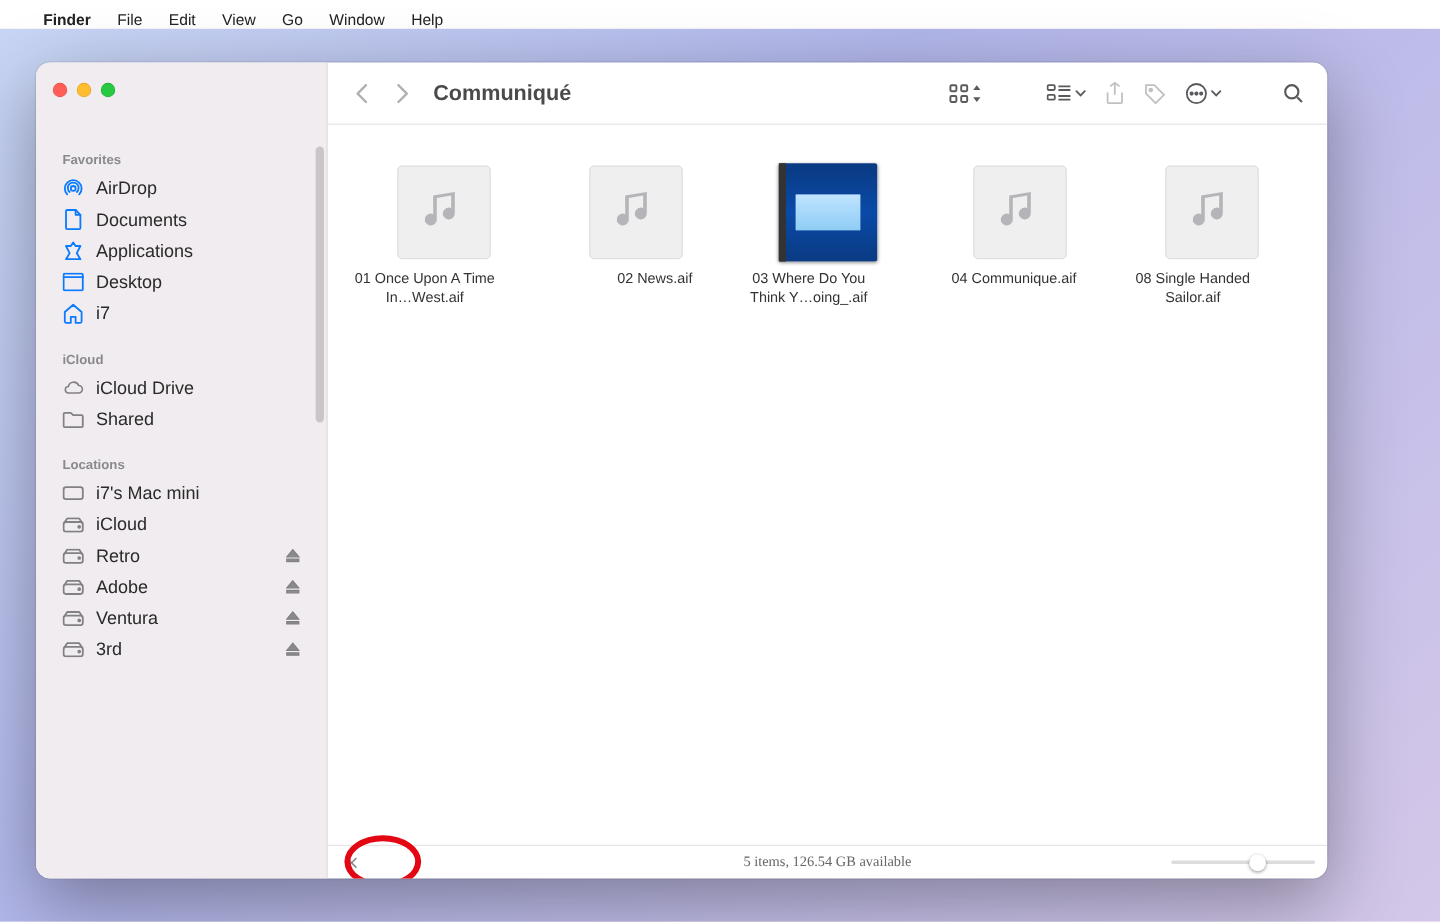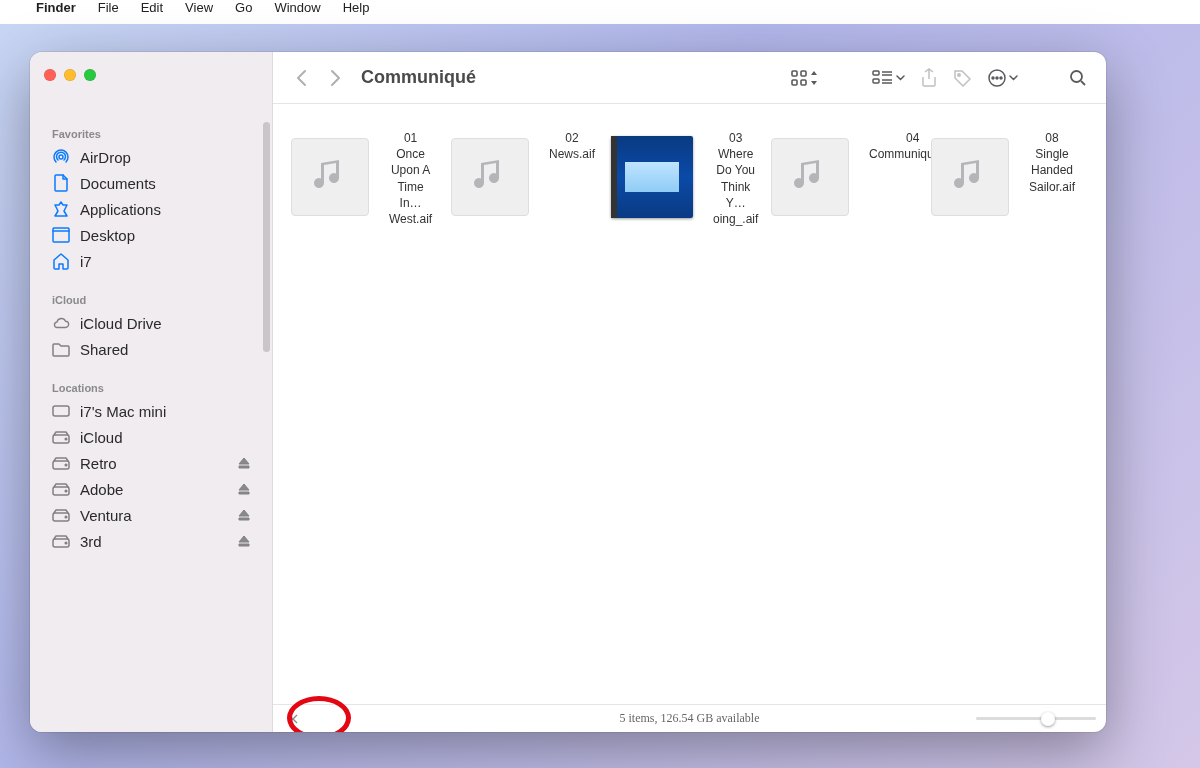--- a/index.html
+++ b/index.html
@@ -1,19 +1,19 @@
 <!DOCTYPE html>
 <html><head>
 <meta charset="utf-8">
 <style>
   * { box-sizing: border-box; margin:0; padding:0; font-family: -apple-system, "Helvetica Neue", Arial, sans-serif; }
   body { width:1200px; height:768px; background:linear-gradient(135deg,#c9d7f5 0%, #b1b6ea 40%, #d4c7e8 100%); overflow:hidden; font-size:13px; color:#333; }
 
   
-  .menubar { height:24px; display:flex; align-items:flex-start; padding:0 14px; background:#fff; gap:22px; font-size:13px; color:#222;}
+  .menubar { height:24px; display:flex; align-items:flex-end; padding:0 14px; background:#fff; gap:22px; font-size:13px; color:#222;}
   .menubar .apple { font-size:14px;}
   .menubar .app { font-weight:600;}
   .menubar span { cursor:default; }
 
   
   .window { position:absolute; left:30px; top:52px; width:1076px; height:680px; background:#fff; border-radius:12px; box-shadow:0 20px 60px rgba(0,0,0,0.35),0 0 0 1px rgba(0,0,0,0.08); display:flex; flex-direction:column; overflow:hidden;}
   .win-body { flex:1; display:flex; overflow:hidden;}
   
   
   .sidebar { width:243px; background:#f0ecef; position:relative; display:flex; flex-direction:column; padding-top:30px; border-right:1px solid #dcdcdc;}
@@ -35,21 +35,21 @@
   .content{flex:1; display:flex; flex-direction:column;}
   .toolbar{height:52px; display:flex; align-items:center; padding:0 14px; gap:6px; border-bottom:1px solid #e5e5e5;}
   .navbtn{ width:28px; height:28px; display:flex; align-items:center; justify-content:center; color:#b0b0b0;}
   .title{ font-size:18px; font-weight:600; color:#4a4a4a; margin-left:6px;}
   .spacer{flex:1;}
   .tool{ height:28px; min-width:28px; padding:0 4px; display:flex; align-items:center; justify-content:center; color:#5a5a5e; gap:2px;}
   .tool.faded{color:#c0c0c4;}
   
   
   .files{flex:1; padding:26px 18px; display:flex; gap:34px; align-content:flex-start; flex-wrap:wrap;}
-  .file{ width:126px; display:flex; flex-direction:row; align-items:flex-start; gap:20px; cursor:default;}
+  .file{ width:126px; display:flex; flex-direction:column; align-items:flex-end; gap:0; cursor:default;}
   .thumb{ width:94px; height:94px; display:flex; align-items:center; justify-content:center; position:relative;}
   .audio-thumb{ width:78px; height:78px; background:#efefef; border:1px solid #dedede; border-radius:4px; display:flex; align-items:center; justify-content:center;}
   .album-thumb{ width:82px; height:82px; background:linear-gradient(180deg,#0a3a82 0%, #0a4aa8 50%, #0a3a82 100%); border-radius:2px; position:relative; box-shadow:0 1px 3px rgba(0,0,0,.4);}
   .album-inner{position:absolute; left:14px; top:26px; width:54px; height:30px; background:linear-gradient(180deg,#bfe4ff,#8fccf5);}
   .album-spine{position:absolute;left:0;top:0;bottom:0;width:6px;background:#333;}
   .fname{ font-size:12px; text-align:center; line-height:1.35; color:#333;}
   
   
   .status{ height:28px; border-top:1px solid #e5e5e5; display:flex; align-items:center; padding:0 10px; font-size:12px; color:#666; position:relative;}
   .status-x{ width:20px;color:#888; display:flex; align-items:center; justify-content:center;}

